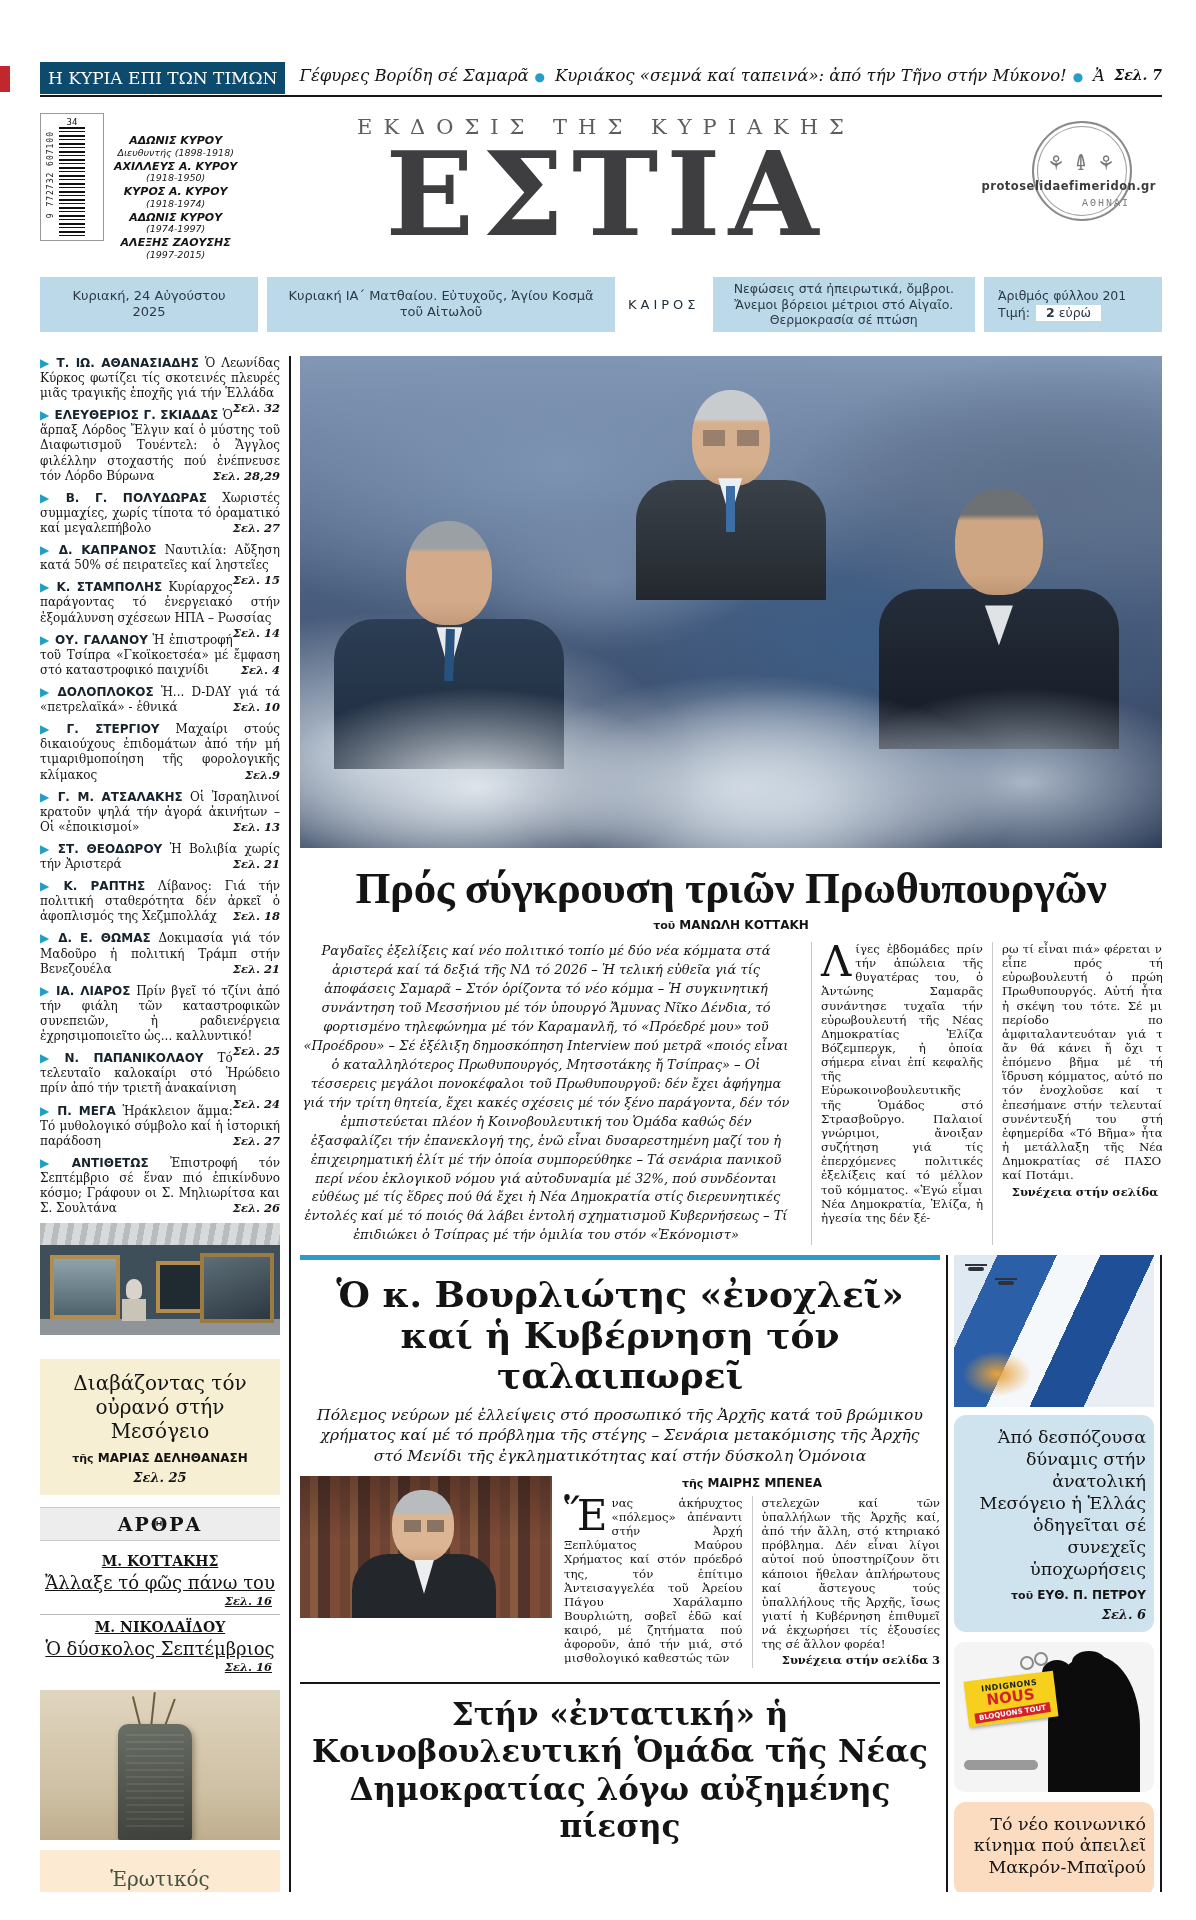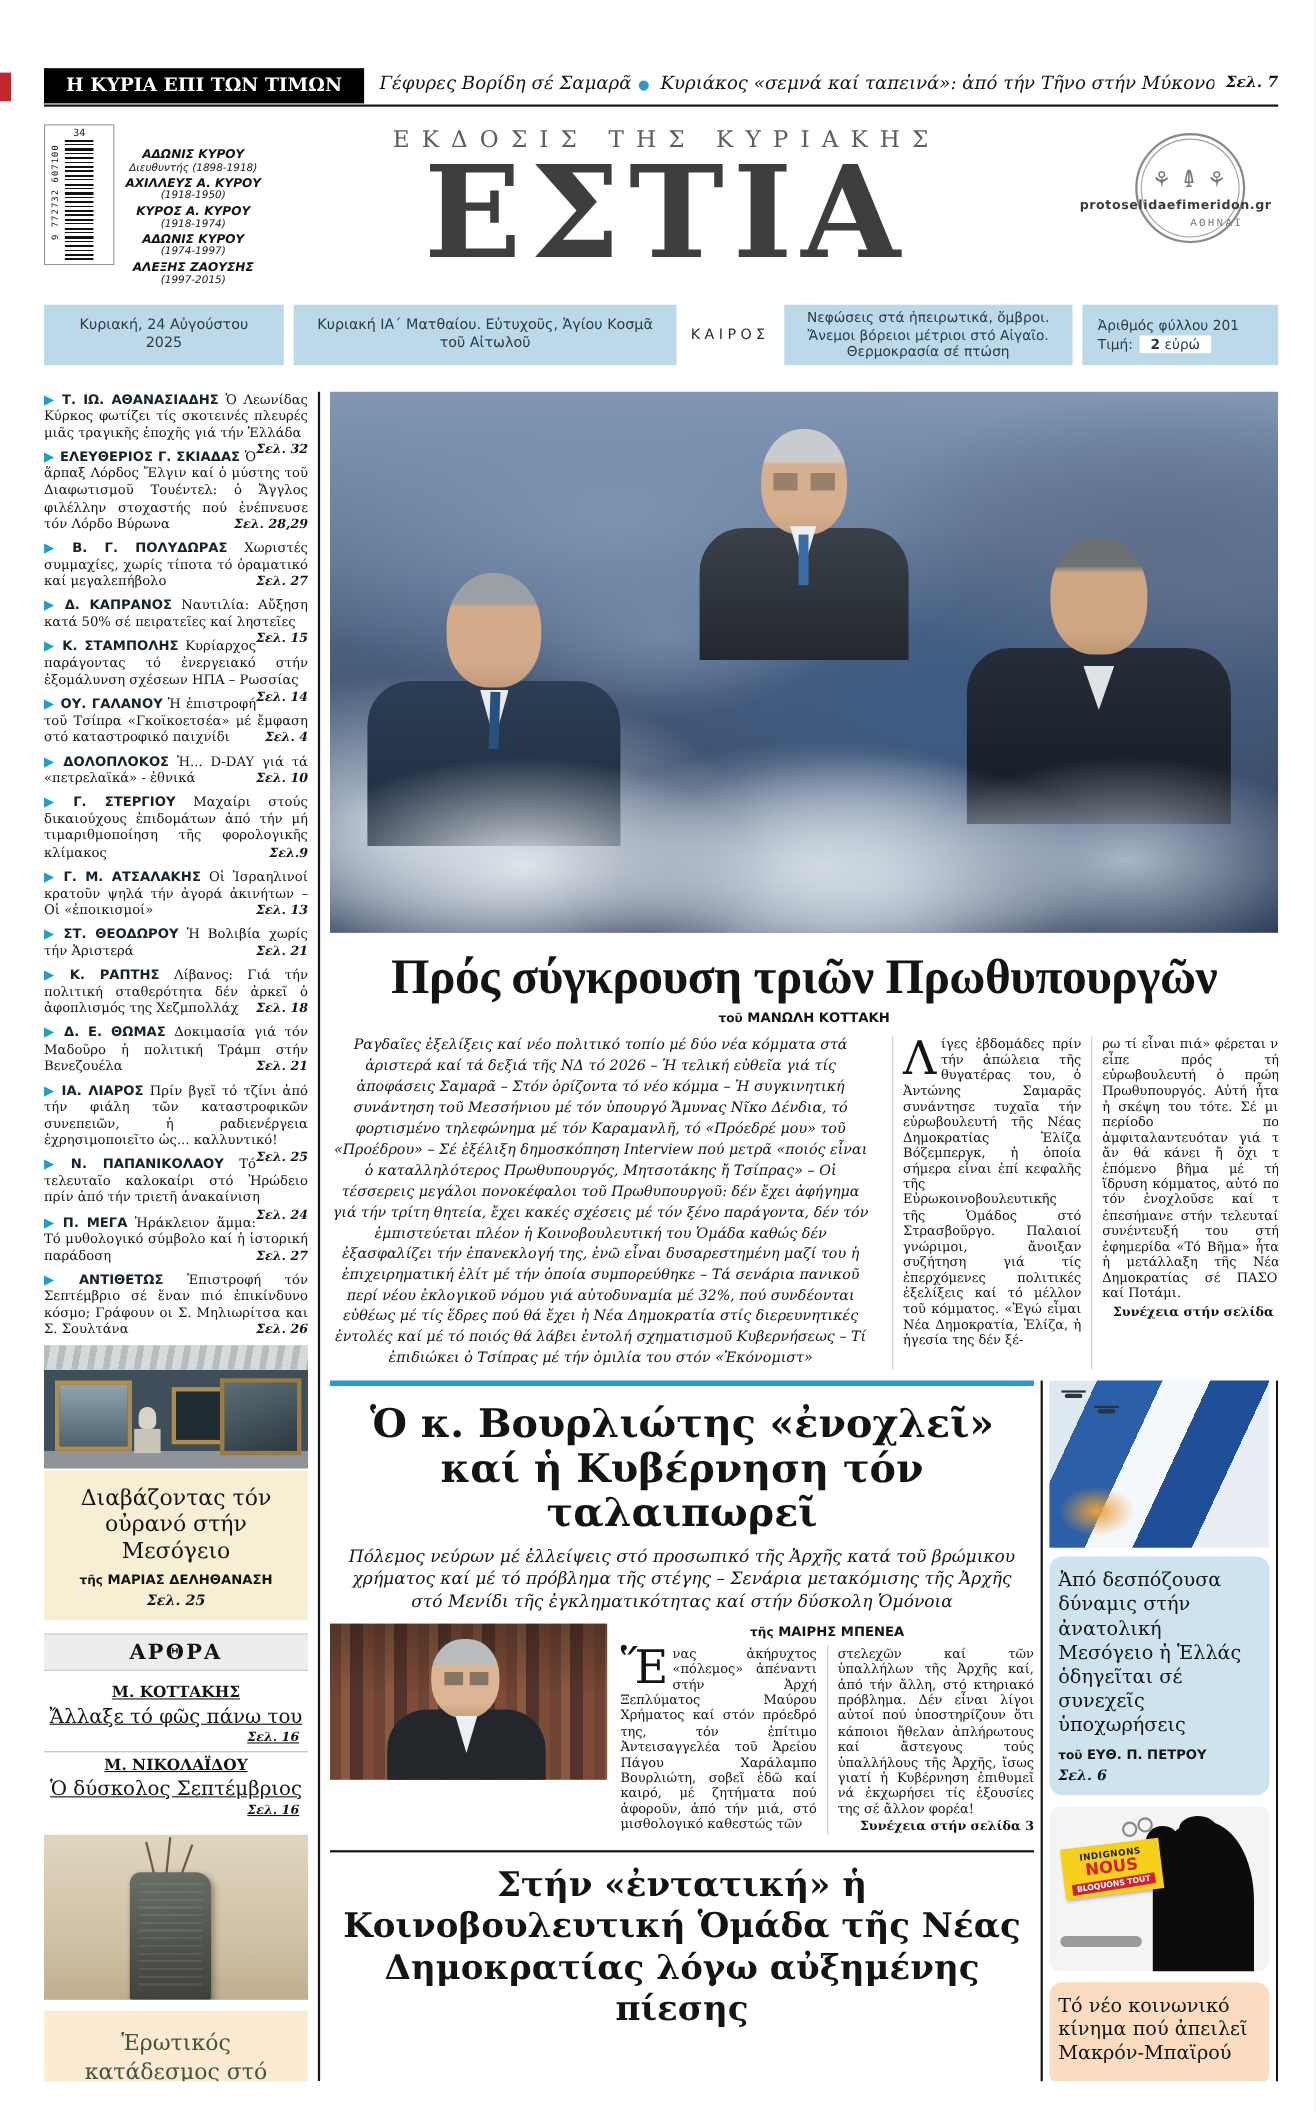--- a/index.html
+++ b/index.html
@@ -4,21 +4,21 @@
 <style>
   html,body{margin:0;padding:0;background:#e8e8e8;}
   .page{position:relative;width:1196px;height:1920px;margin:0 auto;background:#fff;overflow:hidden;
         font-family:"DejaVu Serif","Liberation Serif",serif;color:#141414;}
   .sans{font-family:"DejaVu Sans","Liberation Sans",sans-serif;}
 
   
   .red-mark{position:absolute;left:0;top:66px;width:10px;height:26px;background:#c2272d;}
   .topstrip{display:flex;align-items:center;margin:58px 34px 0 40px;border-bottom:2px solid #161616;
             padding-bottom:3px;height:34px;}
-  .strip-label{background:#000000;color:#fff;font-weight:bold;font-size:17px;padding:6px 20px;
+  .strip-label{background:#0c4a6e;color:#fff;font-weight:normal;font-size:17px;padding:6px 8px;
                white-space:nowrap;position:relative;top:3px;}
   .strip-items{font-style:italic;font-size:16.5px;margin-left:14px;white-space:nowrap;overflow:hidden;flex:1;}
   .strip-item+.strip-item::before{content:"● ";color:#2a9dc6;font-style:normal;font-size:12px;padding:0 6px;}
   .strip-page{font-style:italic;font-weight:bold;font-size:14px;margin-left:10px;}
 
   
   .masthead{display:grid;grid-template-columns:250px 1fr 240px;margin:16px 34px 0 40px;align-items:start;}
   .mast-left{display:flex;gap:10px;}
   .barcode-wrap{width:58px;border:1px solid #999;padding:3px 2px;display:flex;flex-direction:column;align-items:center;height:120px;}
   .barcode-top{font-size:9px;font-family:"DejaVu Sans Mono","Liberation Mono",monospace;}
@@ -69,21 +69,21 @@
             background:linear-gradient(180deg,#c9cccd 0 22px,#3e4f59 22px 86%,#8e9497 86%);}
   .sb-photo .beam{position:absolute;top:0;left:0;right:0;height:22px;
             background:repeating-linear-gradient(100deg,#b9bcbd 0 6px,#d7dadb 6px 14px);}
   .sb-photo .painting{position:absolute;border:4px solid #b08d4e;background:#28343c;}
   .sb-photo .p1{left:10px;top:32px;width:62px;height:56px;background:linear-gradient(180deg,#8fa3ad,#4f636d);}
   .sb-photo .p2{left:116px;top:38px;width:40px;height:44px;background:#1f2a31;}
   .sb-photo .bust{position:absolute;left:86px;top:56px;width:16px;height:20px;border-radius:45% 45% 30% 30%;background:#d8d4cb;}
   .sb-photo .pedestal{position:absolute;left:82px;top:76px;width:24px;height:22px;background:#cac4b8;}
   .sb-photo .frame3{position:absolute;right:6px;top:30px;width:66px;height:62px;border:4px solid #9a7b43;background:linear-gradient(160deg,#5d6e78,#2c3840);}
 
-  .sb-box1{background:#f7efd3;margin-top:2px;padding:13px 10px 10px;text-align:center;}
+  .sb-box1{background:#f7efd3;margin-top:24px;padding:13px 10px 10px;text-align:center;}
   .sb-box1-title{font-size:20px;line-height:1.18;margin:0 0 8px;}
   .byline{font-family:"DejaVu Sans","Liberation Sans",sans-serif;font-weight:bold;font-size:12px;}
   .byline .pfx{text-transform:none;font-size:11px;}
   .pageref{font-weight:bold;font-style:italic;font-size:13px;margin-top:5px;}
 
   .arthra{margin-top:12px;}
   .arthra-head{background:#ededed;border-top:1px solid #c9c9c9;border-bottom:1px solid #c9c9c9;
                text-align:center;font-weight:bold;font-size:19px;letter-spacing:2px;padding:5px 0;margin:0 0 8px;}
   .arthra-item{text-align:center;padding:4px 0 6px;text-decoration:underline;}
   .arthra-item+.arthra-item{border-top:1px solid #bbb;}
@@ -180,21 +180,21 @@
   .art3-headline{font-size:31px;line-height:1.2;text-align:center;margin:0 4px 10px;}
 
   
   .rail-photo-flags{height:152px;position:relative;overflow:hidden;margin-bottom:8px;
       background:linear-gradient(115deg,#dfe9f2 0 16%,#2b5fa8 16% 38%,#f5f8fb 38% 54%,#1f4f96 54% 74%,#e8eef4 74%);}
   .flag-orange{position:absolute;left:8px;bottom:10px;width:70px;height:46px;border-radius:50%;
       background:radial-gradient(#e8a23d,rgba(232,162,61,0) 70%);}
   .heli{position:absolute;width:16px;height:4px;background:#2d3339;border-radius:2px;}
   .heli::before{content:"";position:absolute;top:-3px;left:-3px;width:22px;height:2px;background:#2d3339;}
   .h1{left:14px;top:12px;}.h2{left:44px;top:26px;}
-  .rail-box{border-radius:12px;text-align:left;padding:12px 8px 10px;margin-bottom:10px;}
+  .rail-box{border-radius:12px;text-align:right;padding:12px 8px 10px;margin-bottom:10px;}
   .rail-box-title{font-size:17.5px;line-height:1.25;margin:0 0 7px;}
   .box-blue{background:#cfe3ef;}
   .box-peach{background:#fbdcc1;}
   .rail-photo-protest{height:150px;border-radius:10px;background:#f4f4f4;position:relative;overflow:hidden;margin-bottom:10px;}
   .protest-sil{position:absolute;right:14px;top:14px;width:92px;height:150px;background:#0c0c0c;
       border-radius:44% 48% 8px 8px;}
   .protest-sil::before{content:"";position:absolute;left:-6px;top:4px;width:30px;height:26px;border-radius:50%;background:#0c0c0c;}
   .protest-sil::after{content:"";position:absolute;left:24px;top:-5px;width:34px;height:22px;border-radius:50%;background:#0c0c0c;}
   .sticker{position:absolute;left:12px;top:34px;transform:rotate(-7deg);background:#f7d01e;padding:5px 7px 4px;
       box-shadow:1px 2px 3px rgba(0,0,0,.25);text-align:center;font-family:"DejaVu Sans","Liberation Sans",sans-serif;}

